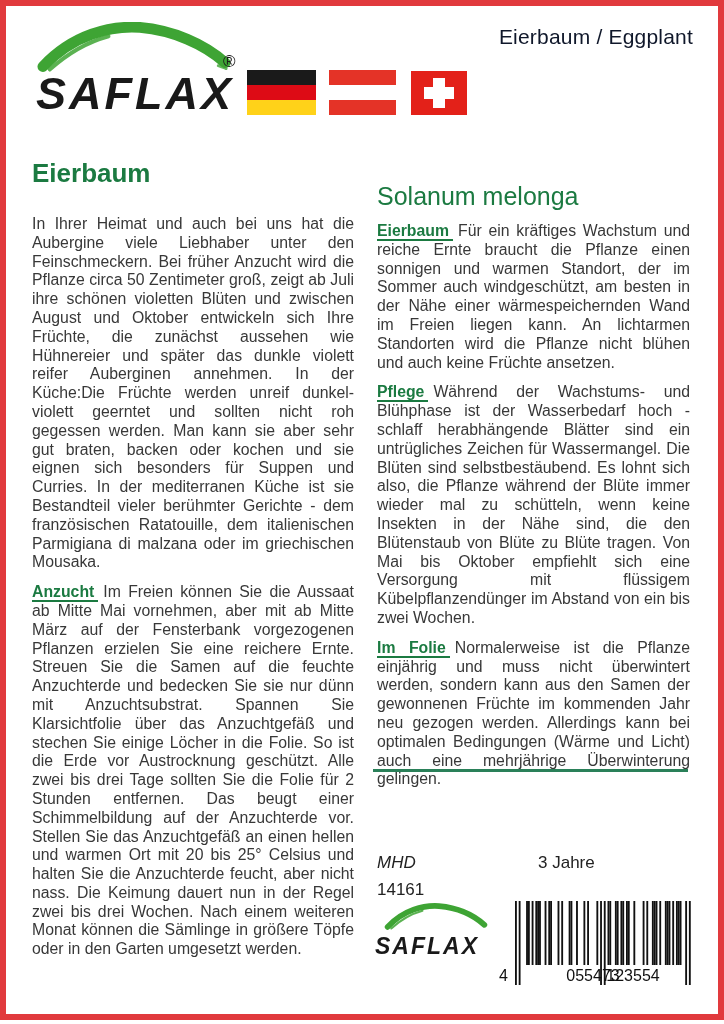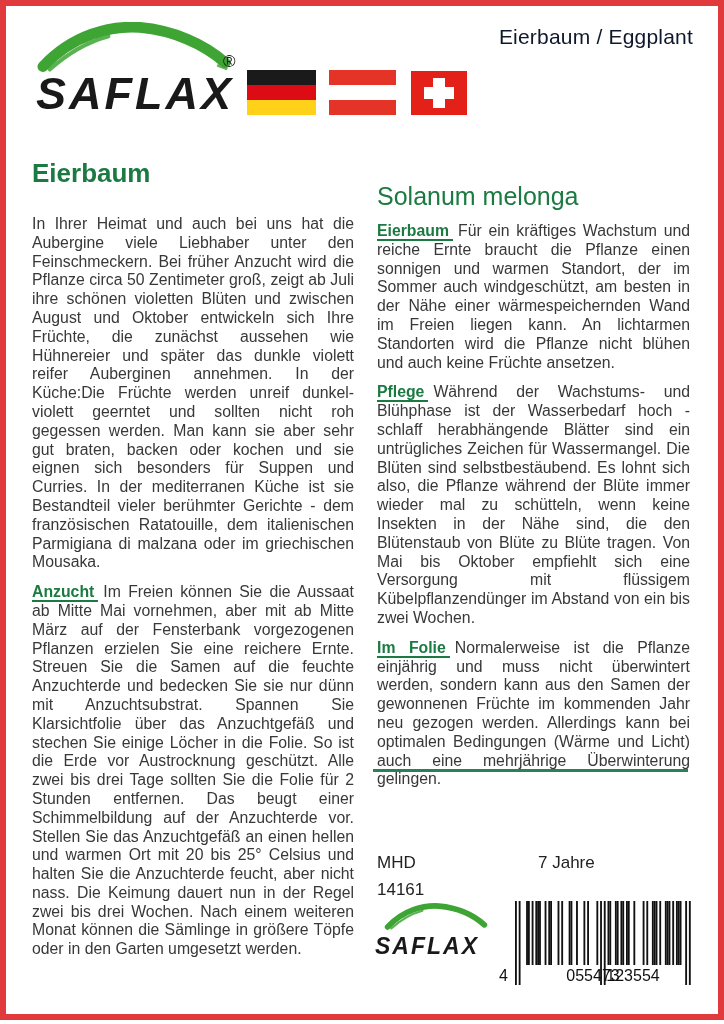--- a/index.html
+++ b/index.html
@@ -55,21 +55,21 @@
   .col p{margin:0 0 11px 0;}
   .sec-head{
     color:var(--green);font-weight:700;
     border-bottom:2px solid var(--green);
     padding-right:4px;margin-right:5px;
   }
   
   .rule{position:absolute;left:373px;top:769px;width:315px;height:3px;background:var(--rule-green);}
   .info{position:absolute;left:377px;top:849px;width:313px;font-size:17px;color:#222;}
   .info-row{display:flex;line-height:27px;}
-  .info-row .lbl{width:161px;}
+  .info-row .lbl{width:161px;font-style:italic;}
   .logo-arc-bottom{position:absolute;left:384px;top:898px;width:104px;height:38px;}
   .logo-word-bottom{
     position:absolute;left:375px;top:933px;width:130px;
     font-size:23px;font-style:italic;font-weight:700;letter-spacing:2px;
     color:#191919;white-space:nowrap;
   }
   .barcode{position:absolute;left:497px;top:901px;width:194px;height:90px;}
   .barcode svg{position:absolute;left:0;top:0;}
   .barcode svg rect{fill:#111;}
   .bc-digit{position:absolute;font-size:16px;color:#111;top:66px;line-height:18px;}
@@ -119,21 +119,21 @@
   <p>
     <span class="sec-head">Im Folie</span><span>Normalerweise ist die Pflanze einjährig und muss nicht überwintert werden, sondern kann aus den Samen der gewonnenen Früchte im kommenden Jahr neu gezogen werden. Allerdings kann bei optimalen Bedingungen (Wärme und Licht) auch eine mehrjährige Überwinterung gelingen.</span>
   </p>
 </div>
 
 <div class="rule"></div>
 
 <div class="info">
   <div class="info-row">
     <span class="lbl">MHD</span>
-    <span class="val">7 Jahre</span>
+    <span class="val">3 Jahre</span>
   </div>
   <div class="info-row">
     <span class="val">14161</span>
   </div>
 </div>
 
 <svg class="logo-arc-bottom" viewBox="0 0 200 52">
   <path class="arc-path" d="M7 45 C 38 12, 76 3, 106 5 C 140 8, 172 22, 193 41" stroke-width="11"></path>
   <path class="arc-path" d="M14 48 C 34 30, 52 20, 74 14" stroke-width="4" opacity="0.85"></path>
 </svg>

